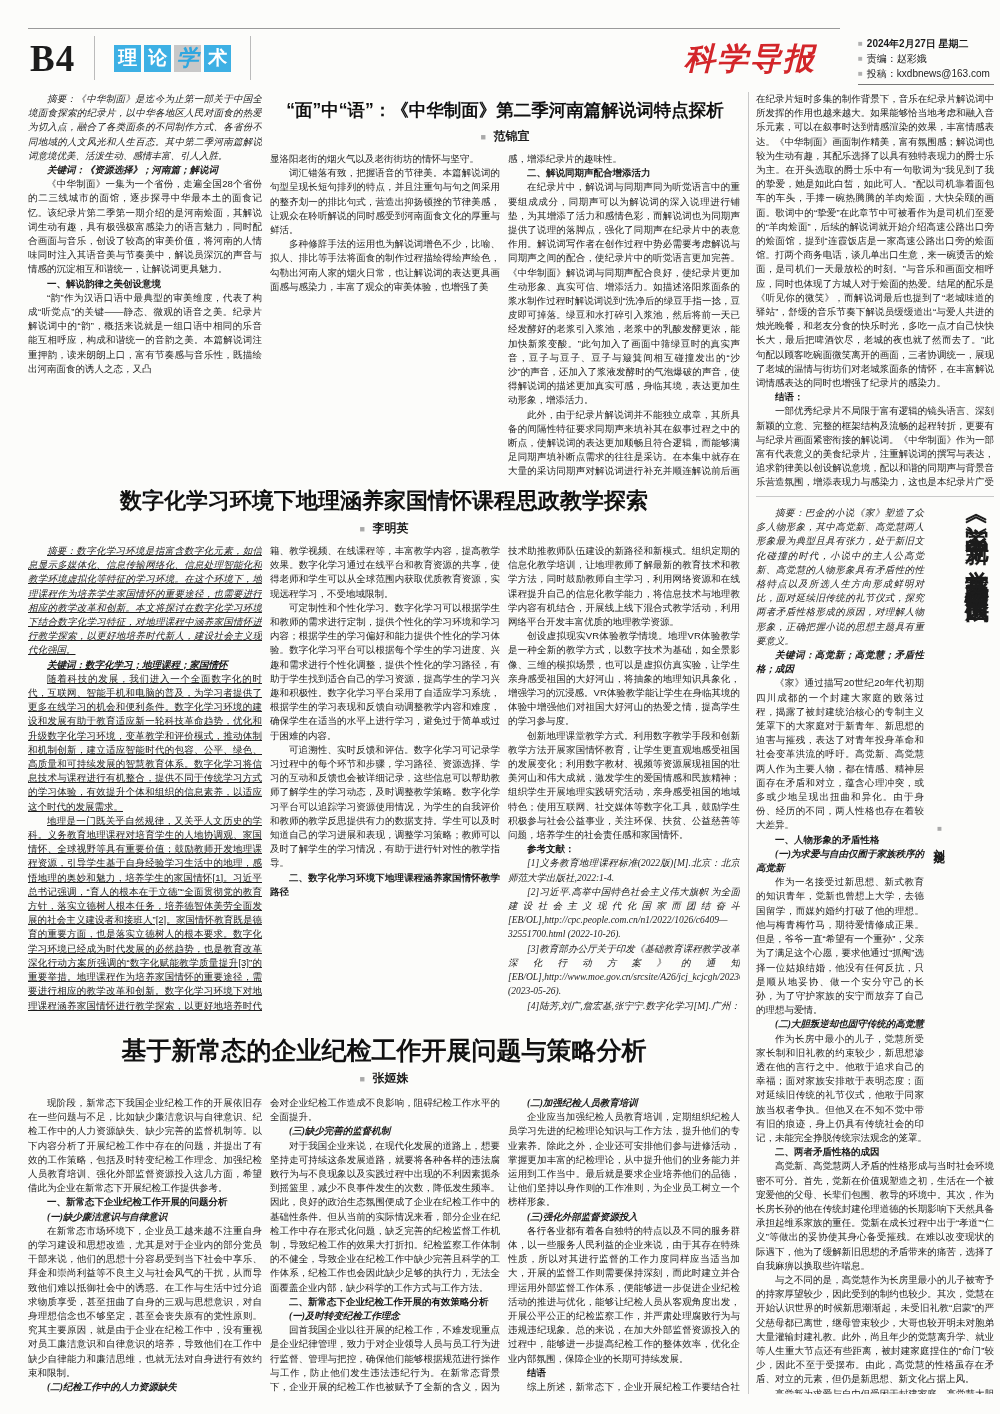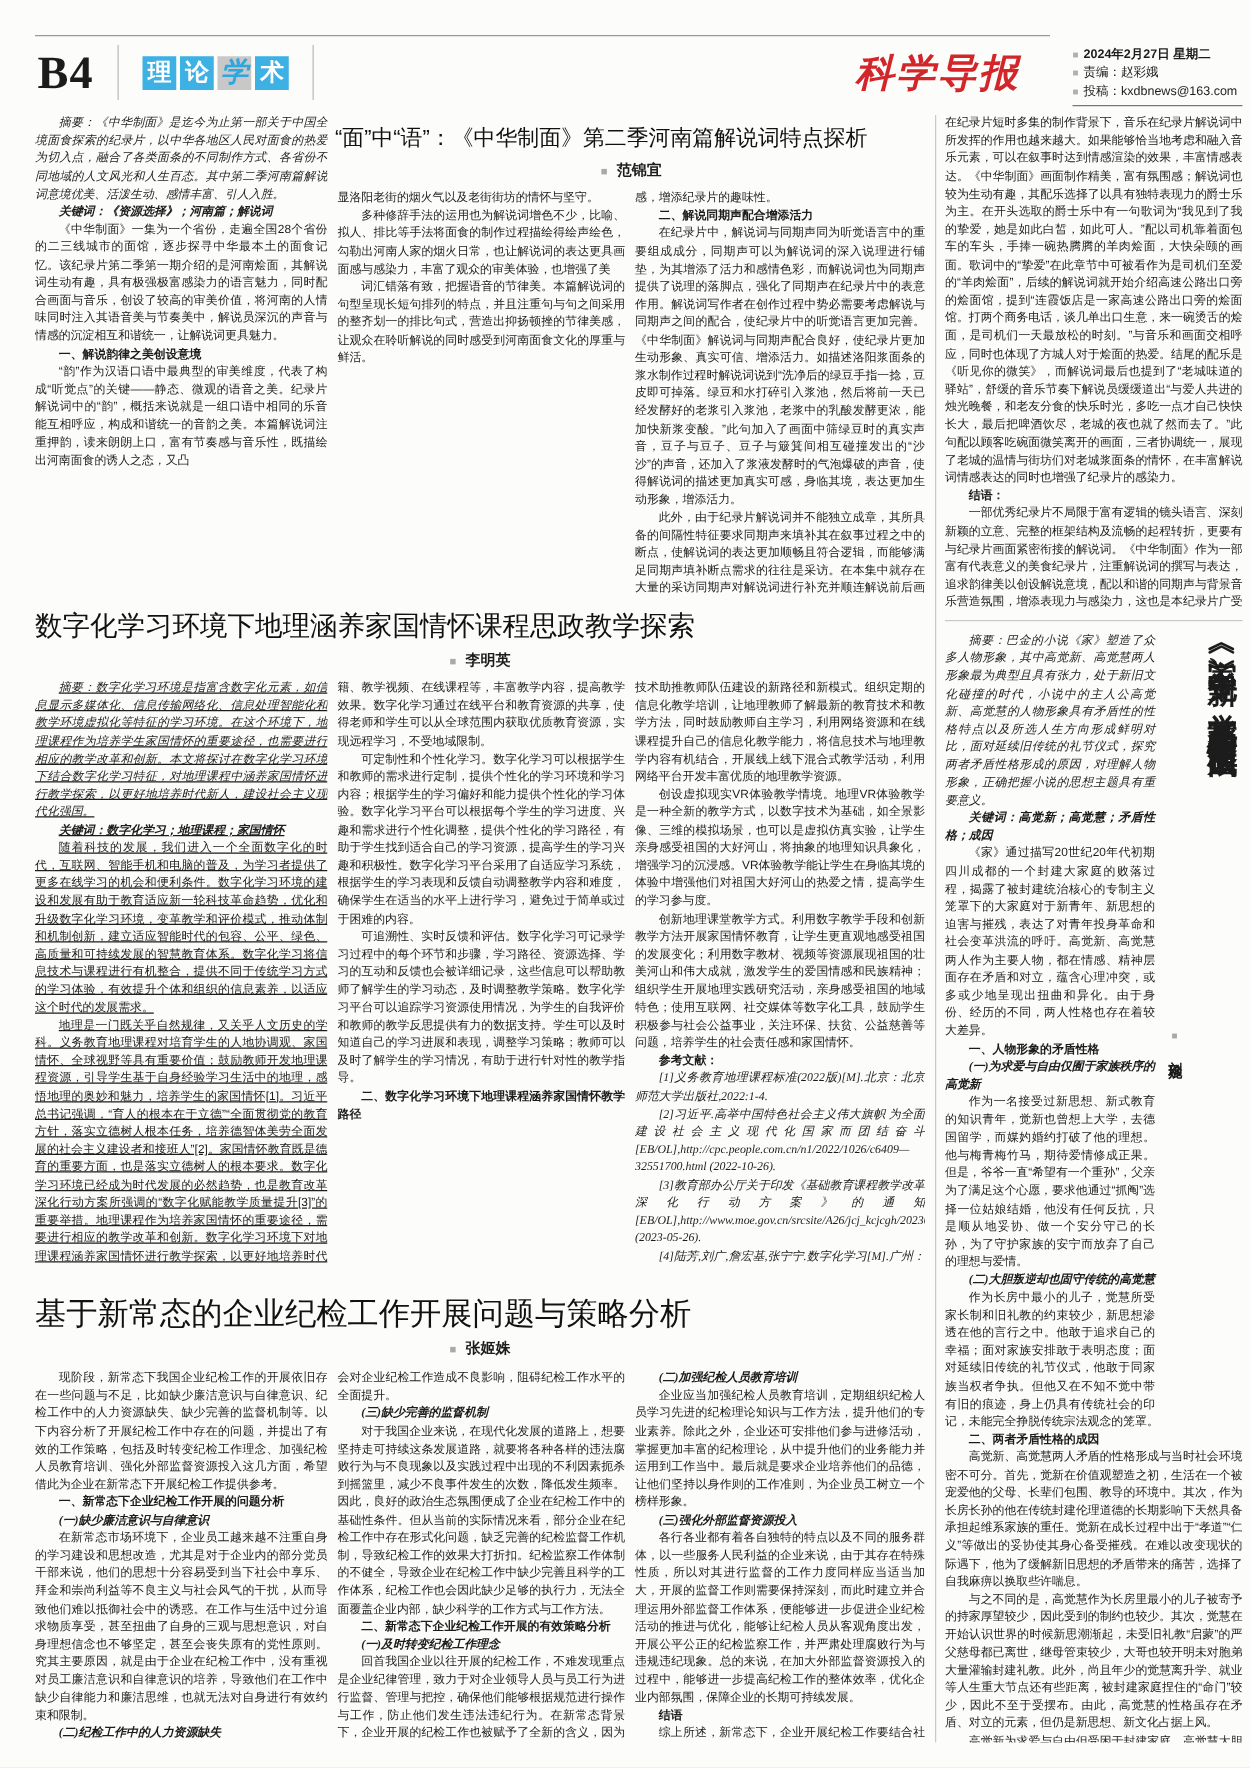--- a/index.html
+++ b/index.html
@@ -28,21 +28,21 @@
   .col p{margin:0;}
   .t-p,.t-cont,.t-ref{text-indent:2em;}
   .t-cont{text-indent:0;}
   .t-h{font-weight:bold;text-indent:2em;}
   .t-sh{font-weight:bold;font-style:italic;font-family:"Liberation Serif",serif;text-indent:2em;}
   .t-abs,.t-kw,.t-ref{font-family:"Liberation Serif",serif;font-style:italic;}
   .t-abs{text-indent:2em;}
   .t-kw{font-weight:bold;text-indent:2em;}
   .t-refh{font-weight:bold;text-indent:2em;}
   
-  .a-title{position:absolute;text-align:left;font-weight:normal;color:#111;}
+  .a-title{position:absolute;text-align:center;font-weight:bold;color:#111;}
   .byline{position:absolute;text-align:center;font-size:12px;font-weight:bold;}
   .byline .sq{font-size:9px;color:#a9a9a9;margin-right:4px;}
   
   .vrule{position:absolute;width:1px;background:#c9c9c9;}
   .hrule{position:absolute;height:1px;background:#c9c9c9;}
   
   .artd{position:absolute;left:756px;top:506px;width:238px;height:888px;overflow:hidden;
         font-size:9.5px;line-height:14.2px;text-align:justify;}
   .artd p{margin:0;}
   .d-float{float:right;width:64px;height:612px;position:relative;margin-left:6px;}
@@ -93,22 +93,22 @@
   </div>
   <div class="col" style="left:28px;top:92px;width:234px;height:388px;">
       <p class="t-abs">摘要：《中华制面》是迄今为止第一部关于中国全境面食探索的纪录片，以中华各地区人民对面食的热爱为切入点，融合了各类面条的不同制作方式、各省份不同地域的人文风光和人生百态。其中第二季河南篇解说词意境优美、活泼生动、感情丰富、引人入胜。</p>
       <p class="t-kw">关键词：《资源选择》；河南篇；解说词</p>
       <p class="t-p">《中华制面》一集为一个省份，走遍全国28个省份的二三线城市的面馆，逐步探寻中华最本土的面食记忆。该纪录片第二季第一期介绍的是河南烩面，其解说词生动有趣，具有极强极富感染力的语言魅力，同时配合画面与音乐，创设了较高的审美价值，将河南的人情味同时注入其语音美与节奏美中，解说员深沉的声音与情感的沉淀相互和谐统一，让解说词更具魅力。</p>
       <p class="t-h">一、解说韵律之美创设意境</p>
       <p class="t-p">“韵”作为汉语口语中最典型的审美维度，代表了构成“听觉点”的关键——静态、微观的语音之美。纪录片解说词中的“韵”，概括来说就是一组口语中相同的乐音能互相呼应，构成和谐统一的音韵之美。本篇解说词注重押韵，读来朗朗上口，富有节奏感与音乐性，既描绘出河南面食的诱人之态，又凸</p>
     </div>
   <div class="col" style="left:270px;top:152px;width:230px;height:328px;">
       <p class="t-cont">显洛阳老街的烟火气以及老街街坊的情怀与坚守。</p>
+      <p class="t-p">词汇错落有致，把握语音的节律美。本篇解说词的句型呈现长短句排列的特点，并且注重句与句之间采用的整齐划一的排比句式，营造出抑扬顿挫的节律美感，让观众在聆听解说的同时感受到河南面食文化的厚重与鲜活。</p>
       <p class="t-p">多种修辞手法的运用也为解说词增色不少，比喻、拟人、排比等手法将面食的制作过程描绘得绘声绘色，勾勒出河南人家的烟火日常，也让解说词的表达更具画面感与感染力，丰富了观众的审美体验，也增强了美</p>
-      <p class="t-p">词汇错落有致，把握语音的节律美。本篇解说词的句型呈现长短句排列的特点，并且注重句与句之间采用的整齐划一的排比句式，营造出抑扬顿挫的节律美感，让观众在聆听解说的同时感受到河南面食文化的厚重与鲜活。</p>
     </div>
   <div class="col" style="left:508px;top:152px;width:232px;height:328px;">
       <p class="t-cont">感，增添纪录片的趣味性。</p>
       <p class="t-h">二、解说同期声配合增添活力</p>
       <p class="t-p">在纪录片中，解说词与同期声同为听觉语言中的重要组成成分，同期声可以为解说词的深入说理进行铺垫，为其增添了活力和感情色彩，而解说词也为同期声提供了说理的落脚点，强化了同期声在纪录片中的表意作用。解说词写作者在创作过程中势必需要考虑解说与同期声之间的配合，使纪录片中的听觉语言更加完善。《中华制面》解说词与同期声配合良好，使纪录片更加生动形象、真实可信、增添活力。如描述洛阳浆面条的浆水制作过程时解说词说到“洗净后的绿豆手指一捻，豆皮即可掉落。绿豆和水打碎引入浆池，然后将前一天已经发酵好的老浆引入浆池，老浆中的乳酸发酵更浓，能加快新浆变酸。”此句加入了画面中筛绿豆时的真实声音，豆子与豆子、豆子与簸箕间相互碰撞发出的“沙沙”的声音，还加入了浆液发酵时的气泡爆破的声音，使得解说词的描述更加真实可感，身临其境，表达更加生动形象，增添活力。</p>
       <p class="t-p">此外，由于纪录片解说词并不能独立成章，其所具备的间隔性特征要求同期声来填补其在叙事过程之中的断点，使解说词的表达更加顺畅且符合逻辑，而能够满足同期声填补断点需求的往往是采访。在本集中就存在大量的采访同期声对解说词进行补充并顺连解说前后画面，填补了解说词中的叙事断点，使介绍更加完善详细，也对河南此地的刻画更为</p>
     </div>
   <div class="col" style="left:756px;top:92px;width:238px;height:396px;">
       <p class="t-cont">在纪录片短时多集的制作背景下，音乐在纪录片解说词中所发挥的作用也越来越大。如果能够恰当地考虑和融入音乐元素，可以在叙事时达到情感渲染的效果，丰富情感表达。《中华制面》画面制作精美，富有氛围感；解说词也较为生动有趣，其配乐选择了以具有独特表现力的爵士乐为主。在开头选取的爵士乐中有一句歌词为“我见到了我的挚爱，她是如此白皙，如此可人。”配以司机靠着面包车的车头，手捧一碗热腾腾的羊肉烩面，大快朵颐的画面。歌词中的“挚爱”在此章节中可被看作为是司机们至爱的“羊肉烩面”，后续的解说词就开始介绍高速公路出口旁的烩面馆，提到“连霞饭店是一家高速公路出口旁的烩面馆。打两个商务电话，谈几单出口生意，来一碗烫舌的烩面，是司机们一天最放松的时刻。”与音乐和画面交相呼应，同时也体现了方城人对于烩面的热爱。结尾的配乐是《听见你的微笑》，而解说词最后也提到了“老城味道的驿站”，舒缓的音乐节奏下解说员缓缓道出“与爱人共进的烛光晚餐，和老友分食的快乐时光，多吃一点才自己快快长大，最后把啤酒饮尽，老城的夜也就了然而去了。”此句配以顾客吃碗面微笑离开的画面，三者协调统一，展现了老城的温情与街坊们对老城浆面条的情怀，在丰富解说词情感表达的同时也增强了纪录片的感染力。</p>
       <p class="t-h">结语：</p>

